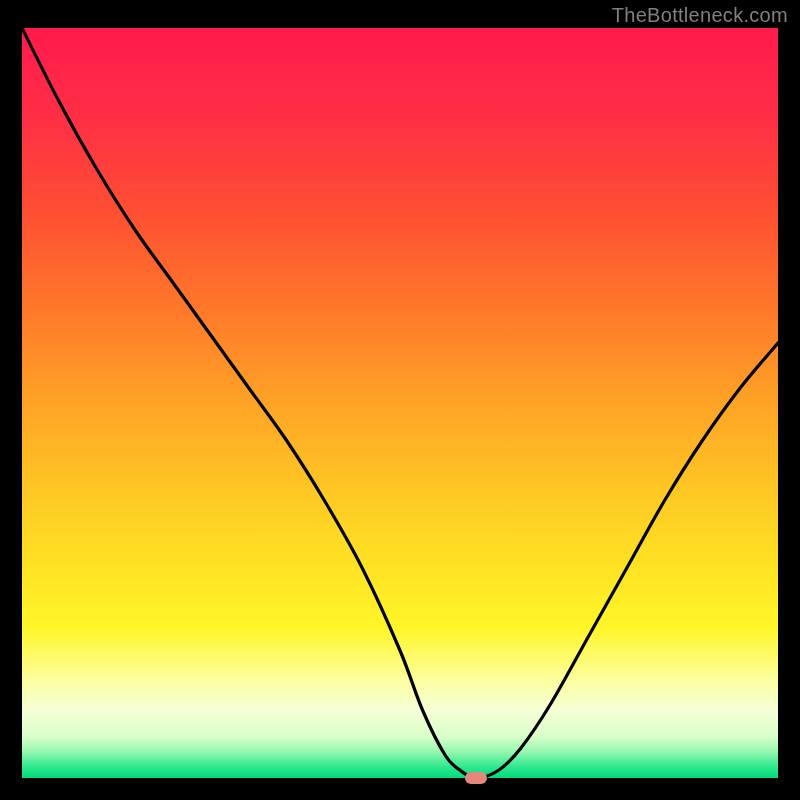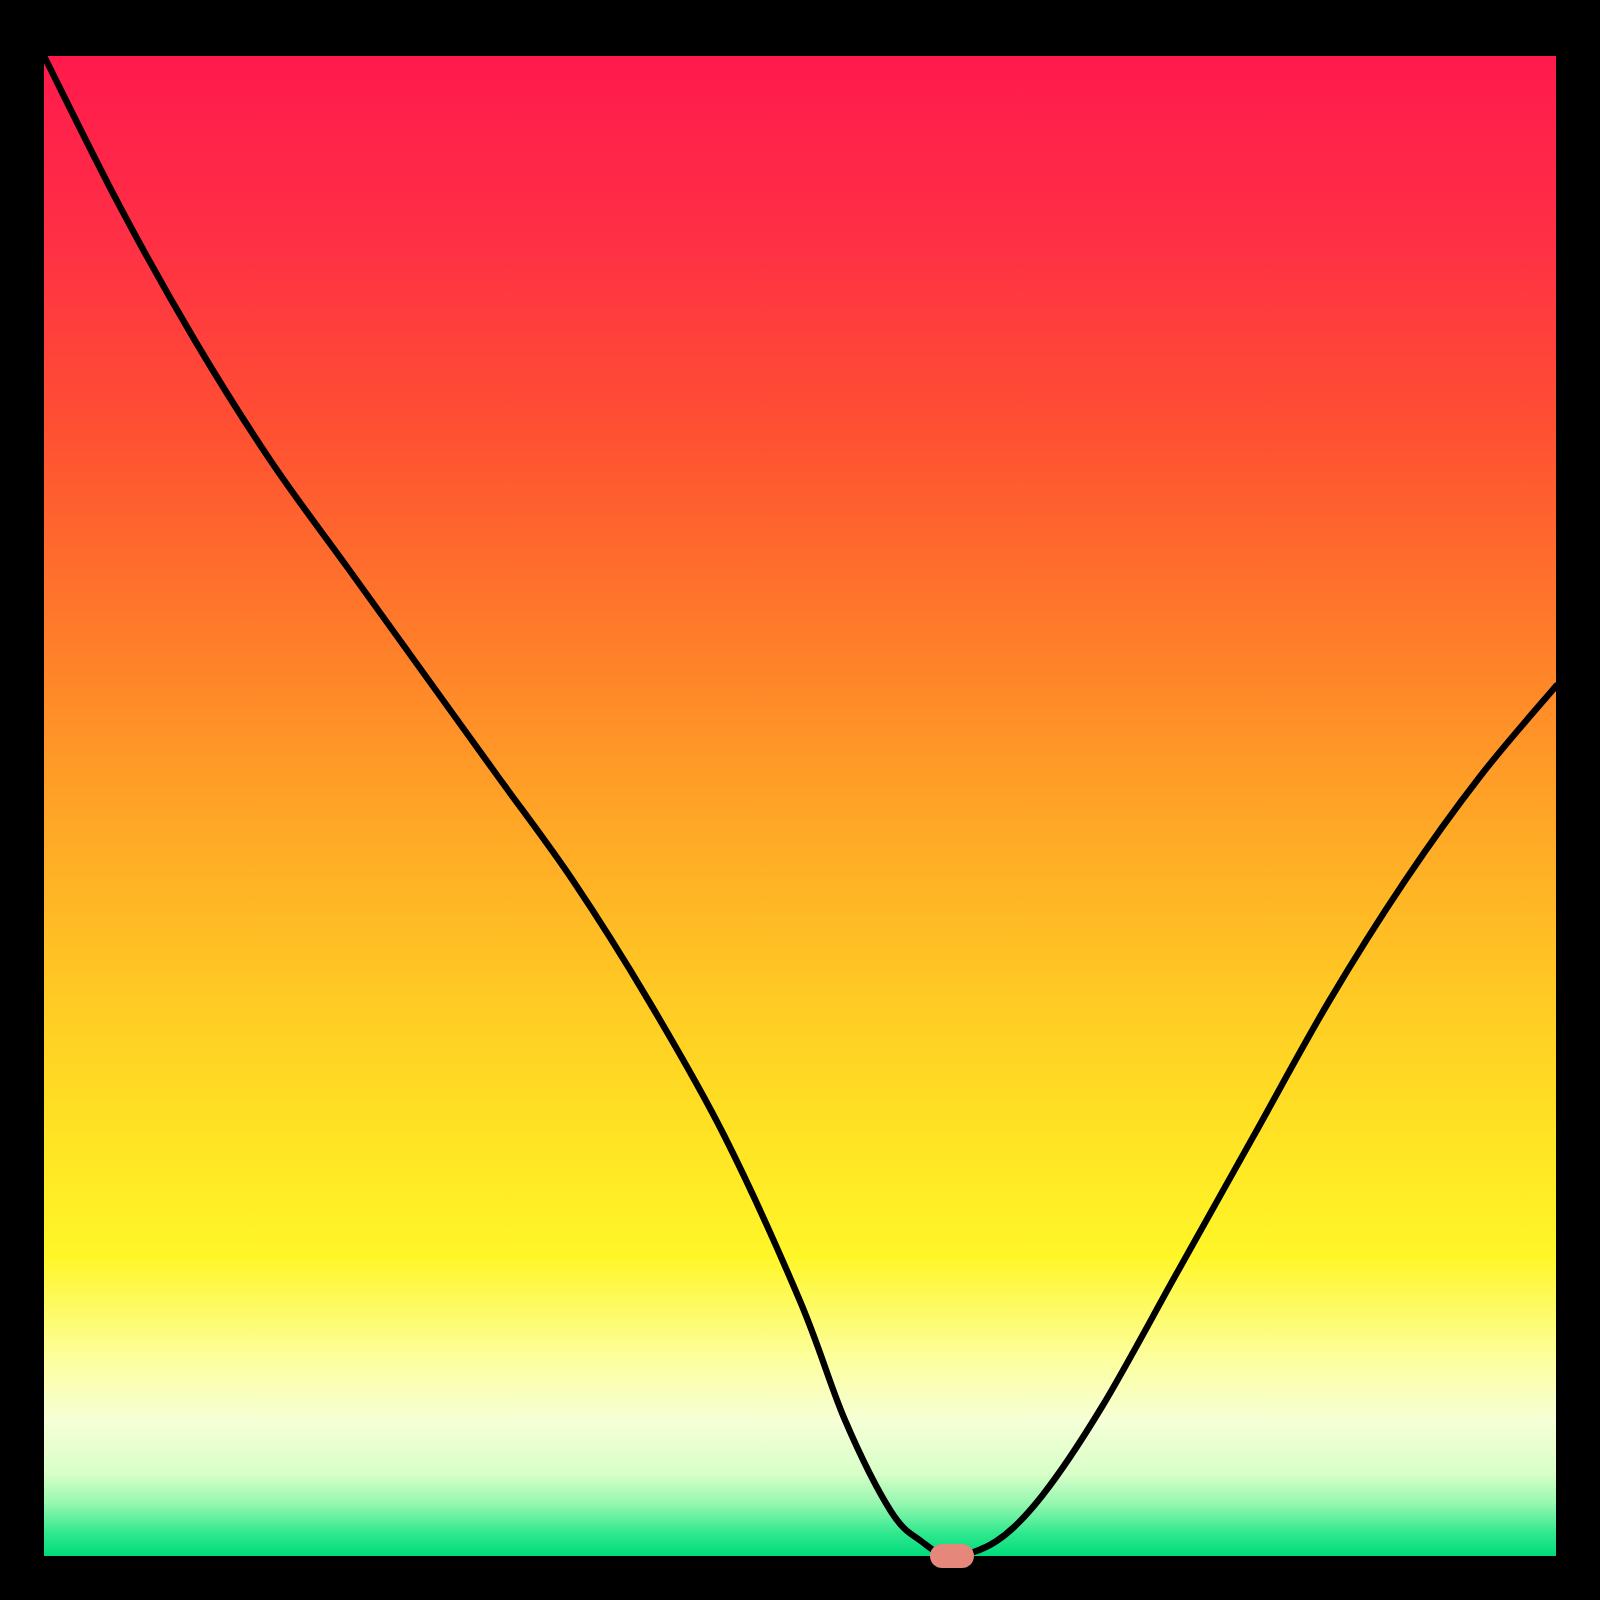--- a/index.html
+++ b/index.html
@@ -54,20 +54,21 @@
     height: 12px;
     border-radius: 6px;
     transform: translate(-50%, -50%);
   }
 </style>
 </head>
 <body>
 
 <div class="frame">
 
+  <div class="watermark">TheBottleneck.com</div>
 
   <div class="plot-area">
 
     <svg class="gradient-bg" viewBox="0 0 756 750" preserveAspectRatio="none">
       <defs>
         <linearGradient id="bg-grad" x1="0" y1="0" x2="0" y2="1">
             <stop offset="0.00%" stop-color="#ff1a4d"></stop>
             <stop offset="12.00%" stop-color="#ff2f45"></stop>
             <stop offset="25.00%" stop-color="#ff5032"></stop>
             <stop offset="38.00%" stop-color="#ff7a2a"></stop>

